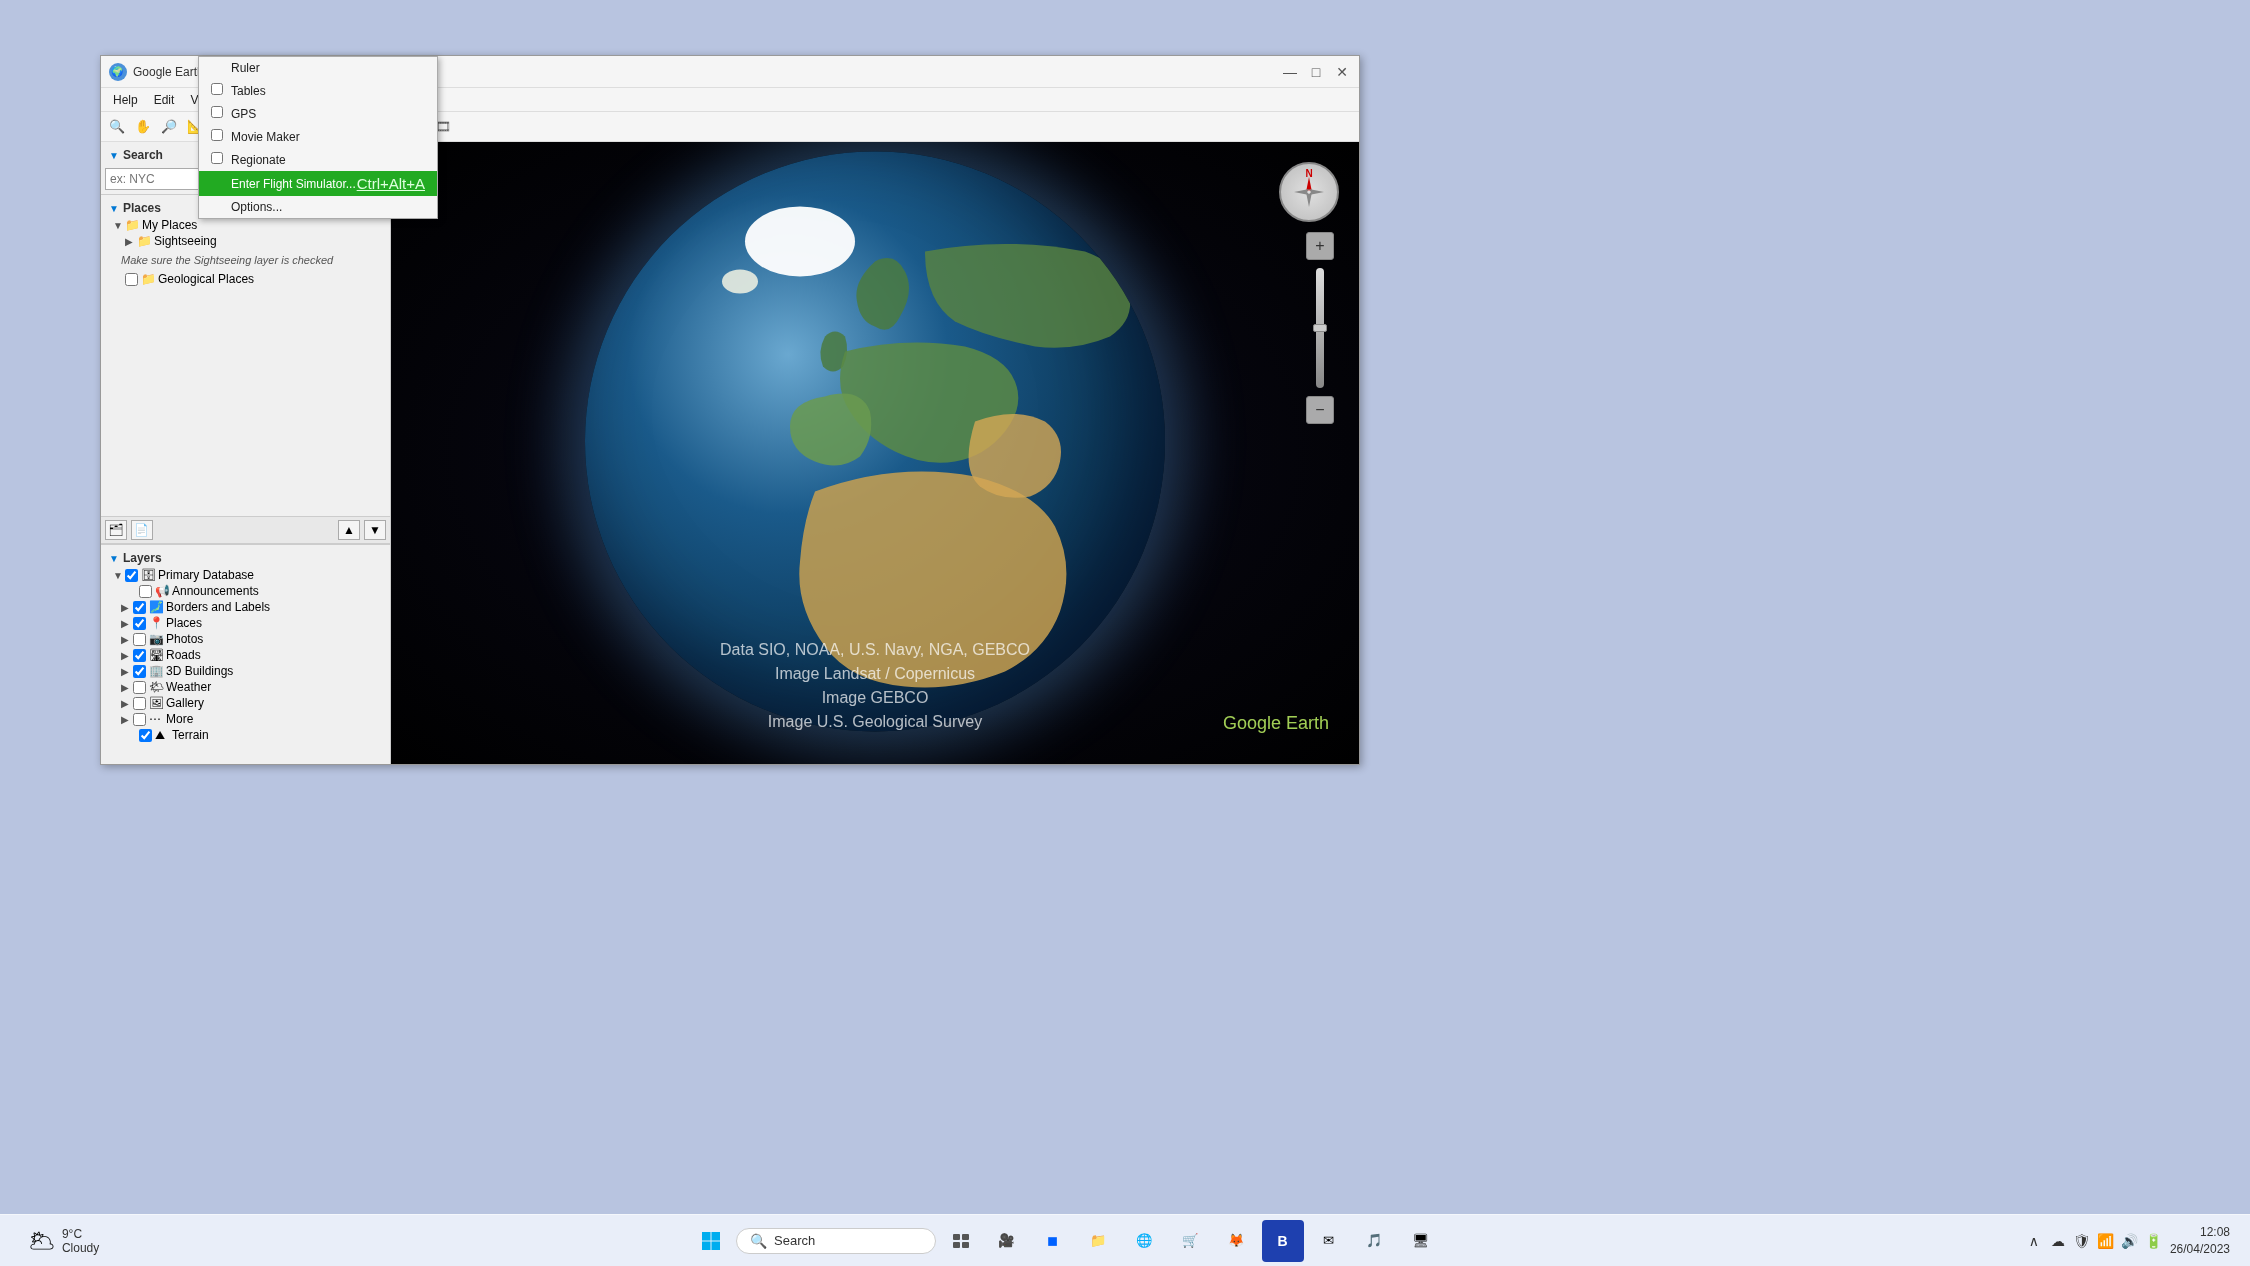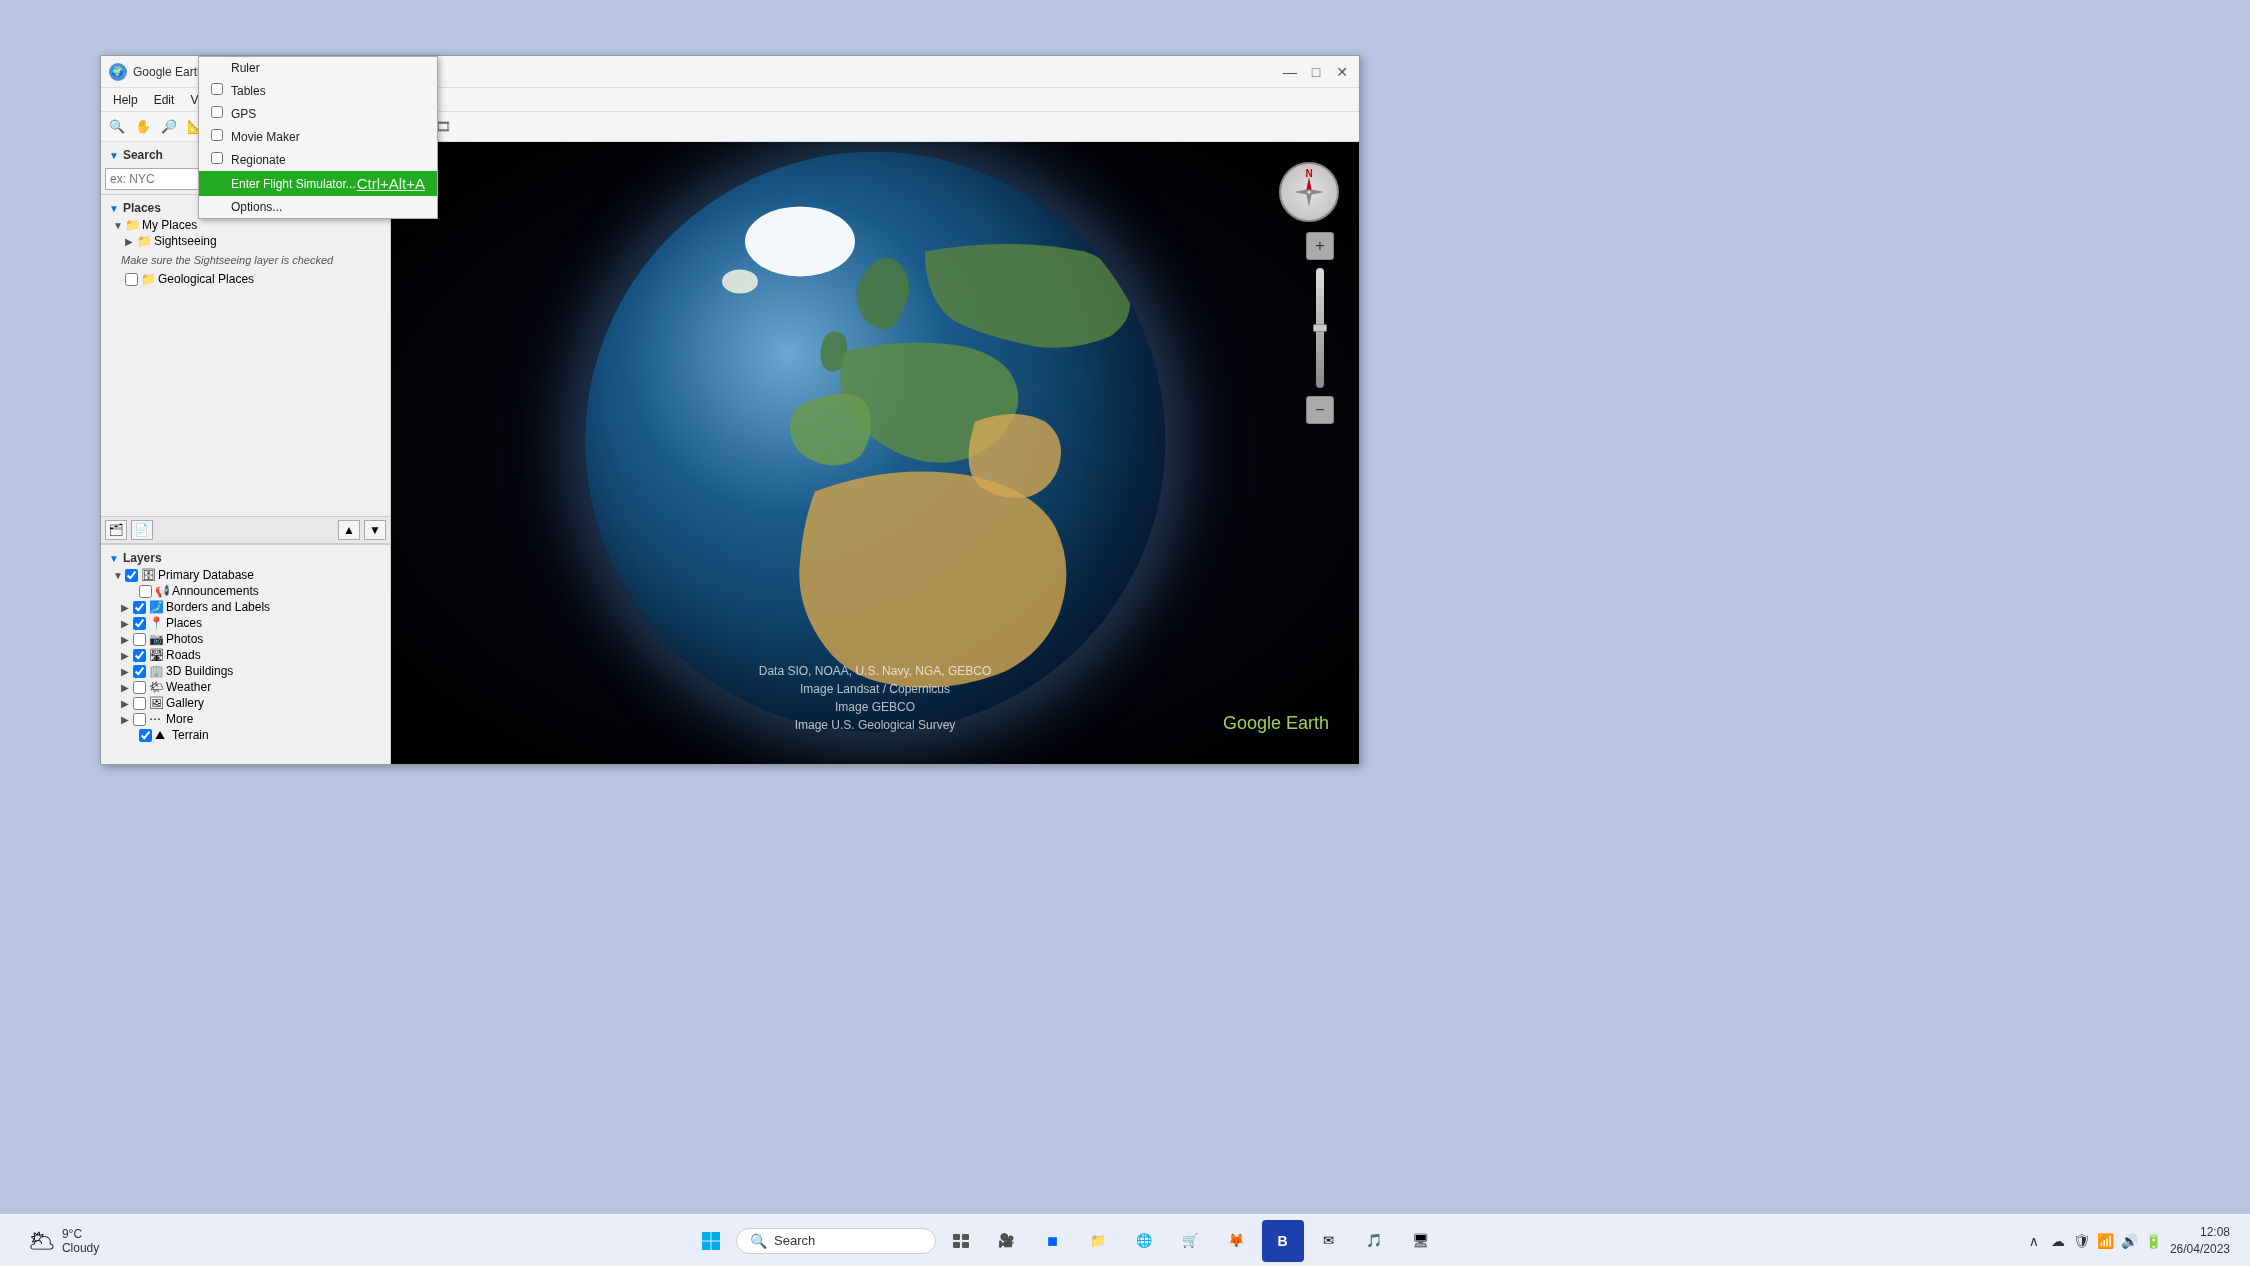--- a/index.html
+++ b/index.html
@@ -382,21 +382,21 @@
     }
 
     
     .attribution {
       position: absolute;
       bottom: 30px;
       left: 50%;
       transform: translateX(-50%);
       text-align: center;
       color: rgba(255,255,255,0.7);
-      font-size: 12px;
+      font-size: 16px;
       line-height: 1.5;
     }
 
     
     .ge-watermark {
       position: absolute;
       bottom: 30px;
       right: 30px;
       color: #bef264;
       font-size: 18px;

